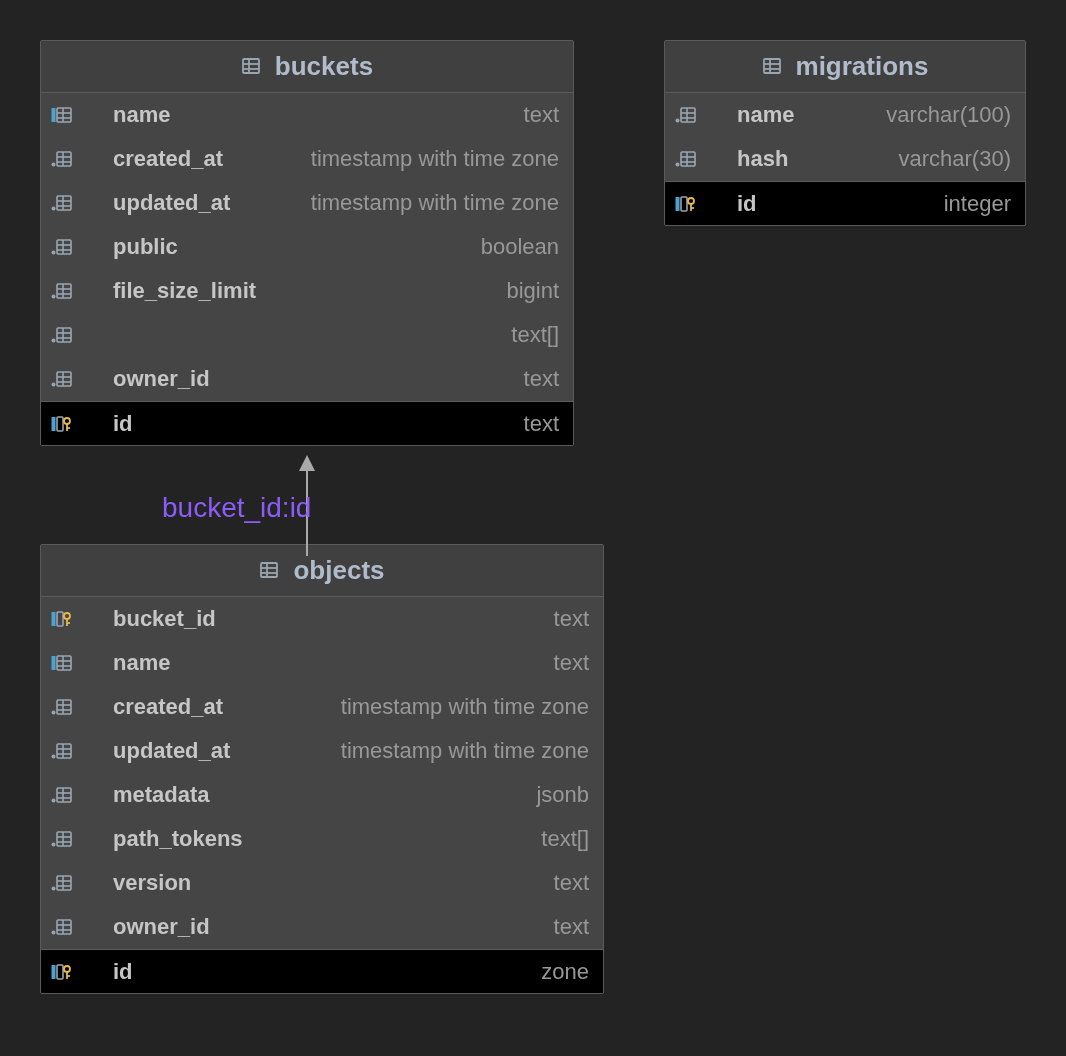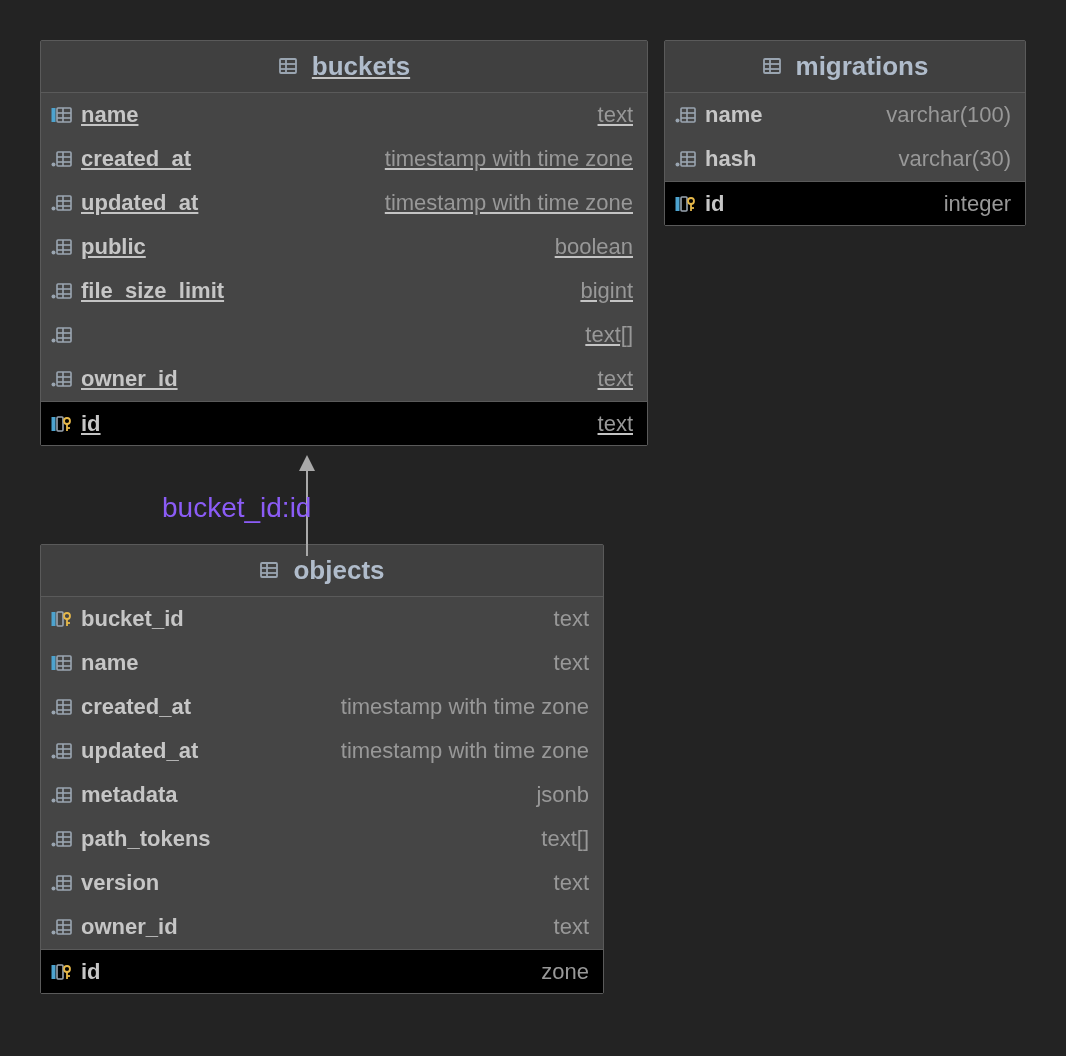--- a/index.html
+++ b/index.html
@@ -51,20 +51,21 @@
   .col-left {
     display: flex;
     align-items: center;
     gap: 8px;
     min-width: 0;
   }
   .col-name {
     font-weight: 700;
     color: #c6c6c6;
     white-space: nowrap;
+    margin-left: 32px;
   }
   .col-type {
     color: #989898;
     font-weight: 400;
     white-space: nowrap;
   }
   .pk-sep {
     border-top: 1px solid #5a5a5a;
   }
   .pk-row { background: #000000; }
@@ -122,21 +123,21 @@
       <rect x="6" y="3" width="6" height="14" rx="1" fill="none" stroke="#9aa5b1" stroke-width="1.6"></rect>
       <circle cx="16" cy="7" r="3" fill="none" stroke="#e6b84a" stroke-width="1.8"></circle>
       <line x1="16" y1="10" x2="16" y2="17" stroke="#e6b84a" stroke-width="1.8"></line>
       <line x1="16" y1="14" x2="19" y2="14" stroke="#e6b84a" stroke-width="1.8"></line>
     </g>
   </defs>
 </svg>
 
 <div class="canvas">
 
-  <div class="table-entity" style="left:40px; top:40px; width:608px;text-decoration:underline;">
+  <div class="table-entity" style="left:40px; top:40px; width:534px;">
     <div class="table-header">
       <span class="table-icon">
         <svg width="24" height="22">
             <use href="#ic-table"></use>
           </svg>
       </span>
       <span class="table-title">buckets</span>
     </div>
     <div class="col-row">
       <div class="col-left">

